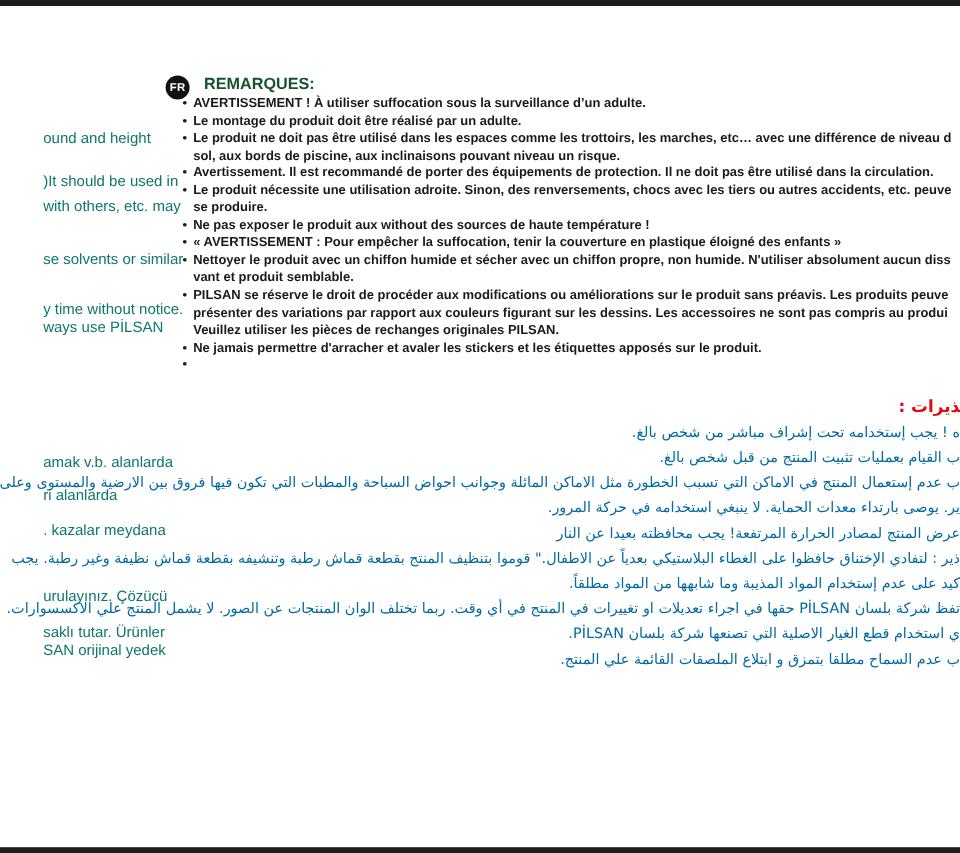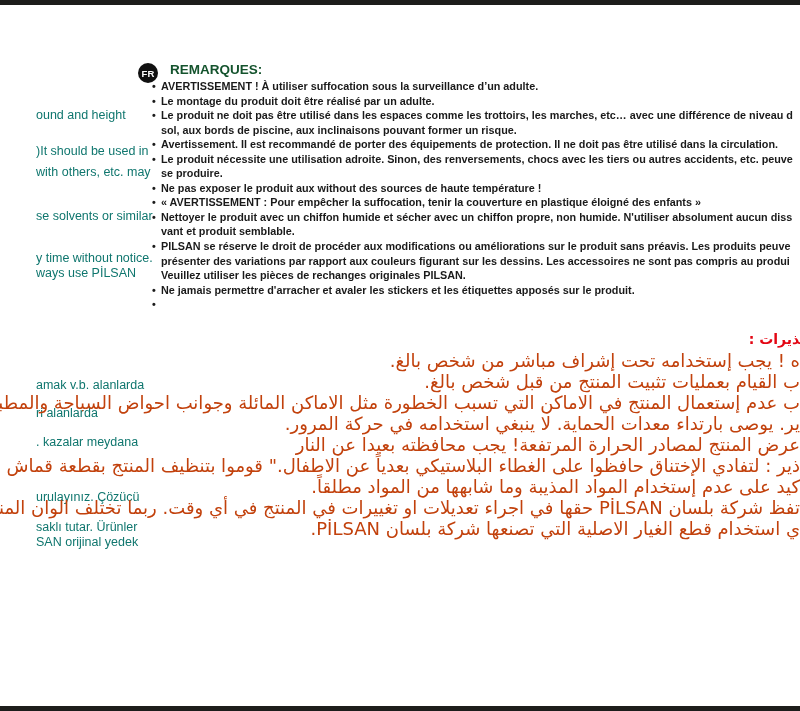--- a/index.html
+++ b/index.html
@@ -57,21 +57,21 @@
   }
   .ar-heading{
     white-space:nowrap;
     line-height:21px;
     font-size:14px;font-weight:bold;color:#e30613;
     margin-right:-26px; 
   }
   .ar-line{
     white-space:nowrap;
     line-height:21px;
-    font-size:18px;color:#c2410c;
+    font-size:12px;color:#0369a1;
   }
 </style>
 </head>
 <body>
 
 <div class="edge-bar top"></div>
 <div class="edge-bar bottom"></div>
 
 <div class="lc-line" style="top:108px">ound and height</div>
 <div class="lc-line" style="top:144px">)It should be used in</div>
@@ -87,21 +87,21 @@
 <div class="lc-line" style="top:520px">saklı tutar. Ürünler</div>
 <div class="lc-line" style="top:535px">SAN orijinal yedek</div>
 
 <div class="lang-badge">FR</div>
 <div class="fr-heading">REMARQUES:</div>
 
 <div class="fr-block">
   <div class="fr-row"><span class="fr-bullet">•</span><span class="fr-text">AVERTISSEMENT ! À utiliser suffocation sous la surveillance d’un adulte.</span></div>
   <div class="fr-row"><span class="fr-bullet">•</span><span class="fr-text">Le montage du produit doit être réalisé par un adulte.</span></div>
   <div class="fr-row"><span class="fr-bullet">•</span><span class="fr-text">Le produit ne doit pas être utilisé dans les espaces comme les trottoirs, les marches, etc… avec une différence de niveau d</span></div>
-  <div class="fr-row"><span class="fr-bullet"></span><span class="fr-text">sol, aux bords de piscine, aux inclinaisons pouvant former un risque.</span></div>
+  <div class="fr-row"><span class="fr-bullet"></span><span class="fr-text">sol, aux bords de piscine, aux inclinaisons pouvant niveau un risque.</span></div>
   <div class="fr-row"><span class="fr-bullet">•</span><span class="fr-text">Avertissement. Il est recommandé de porter des équipements de protection. Il ne doit pas être utilisé dans la circulation.</span></div>
   <div class="fr-row"><span class="fr-bullet">•</span><span class="fr-text">Le produit nécessite une utilisation adroite. Sinon, des renversements, chocs avec les tiers ou autres accidents, etc. peuve</span></div>
   <div class="fr-row"><span class="fr-bullet"></span><span class="fr-text">se produire.</span></div>
   <div class="fr-row"><span class="fr-bullet">•</span><span class="fr-text">Ne pas exposer le produit aux without des sources de haute température !</span></div>
   <div class="fr-row"><span class="fr-bullet">•</span><span class="fr-text">« AVERTISSEMENT : Pour empêcher la suffocation, tenir la couverture en plastique éloigné des enfants »</span></div>
   <div class="fr-row"><span class="fr-bullet">•</span><span class="fr-text">Nettoyer le produit avec un chiffon humide et sécher avec un chiffon propre, non humide. N'utiliser absolument aucun diss</span></div>
   <div class="fr-row"><span class="fr-bullet"></span><span class="fr-text">vant et produit semblable.</span></div>
   <div class="fr-row"><span class="fr-bullet">•</span><span class="fr-text">PILSAN se réserve le droit de procéder aux modifications ou améliorations sur le produit sans préavis. Les produits peuve</span></div>
   <div class="fr-row"><span class="fr-bullet"></span><span class="fr-text">présenter des variations par rapport aux couleurs figurant sur les dessins. Les accessoires ne sont pas compris au produi</span></div>
   <div class="fr-row"><span class="fr-bullet"></span><span class="fr-text">Veuillez utiliser les pièces de rechanges originales PILSAN.</span></div>
@@ -113,13 +113,14 @@
   <div class="ar-heading">التحذيرات :</div>
   <div class="ar-line">ه ! يجب إستخدامه تحت إشراف مباشر من شخص بالغ.</div>
   <div class="ar-line">ب القيام بعمليات تثبيت المنتج من قبل شخص بالغ.</div>
   <div class="ar-line">ب عدم إستعمال المنتج في الاماكن التي تسبب الخطورة مثل الاماكن المائلة وجوانب احواض السباحة والمطبات التي تكون فيها فروق بين الارضية والمستوى وعلى</div>
   <div class="ar-line">ير. يوصى بارتداء معدات الحماية. لا ينبغي استخدامه في حركة المرور.</div>
   <div class="ar-line">عرض المنتج لمصادر الحرارة المرتفعة! يجب محافظته بعيدا عن النار</div>
   <div class="ar-line">ذير : لتفادي الإختناق حافظوا على الغطاء البلاستيكي بعدياً عن الاطفال." قوموا بتنظيف المنتج بقطعة قماش رطبة وتنشيفه بقطعة قماش نظيفة وغير رطبة. يجب</div>
   <div class="ar-line">كيد على عدم إستخدام المواد المذيبة وما شابهها من المواد مطلقاً.</div>
   <div class="ar-line">تفظ شركة بلسان PİLSAN حقها في اجراء تعديلات او تغييرات في المنتج في أي وقت. ربما تختلف الوان المنتجات عن الصور. لا يشمل المنتج علي الاكسسوارات.</div>
   <div class="ar-line">ي استخدام قطع الغيار الاصلية التي تصنعها شركة بلسان PİLSAN.</div>
+  <div class="ar-line">ب عدم السماح مطلقا بتمزق و ابتلاع الملصقات القائمة علي المنتج.</div>
 </div>
 
 </body></html>

